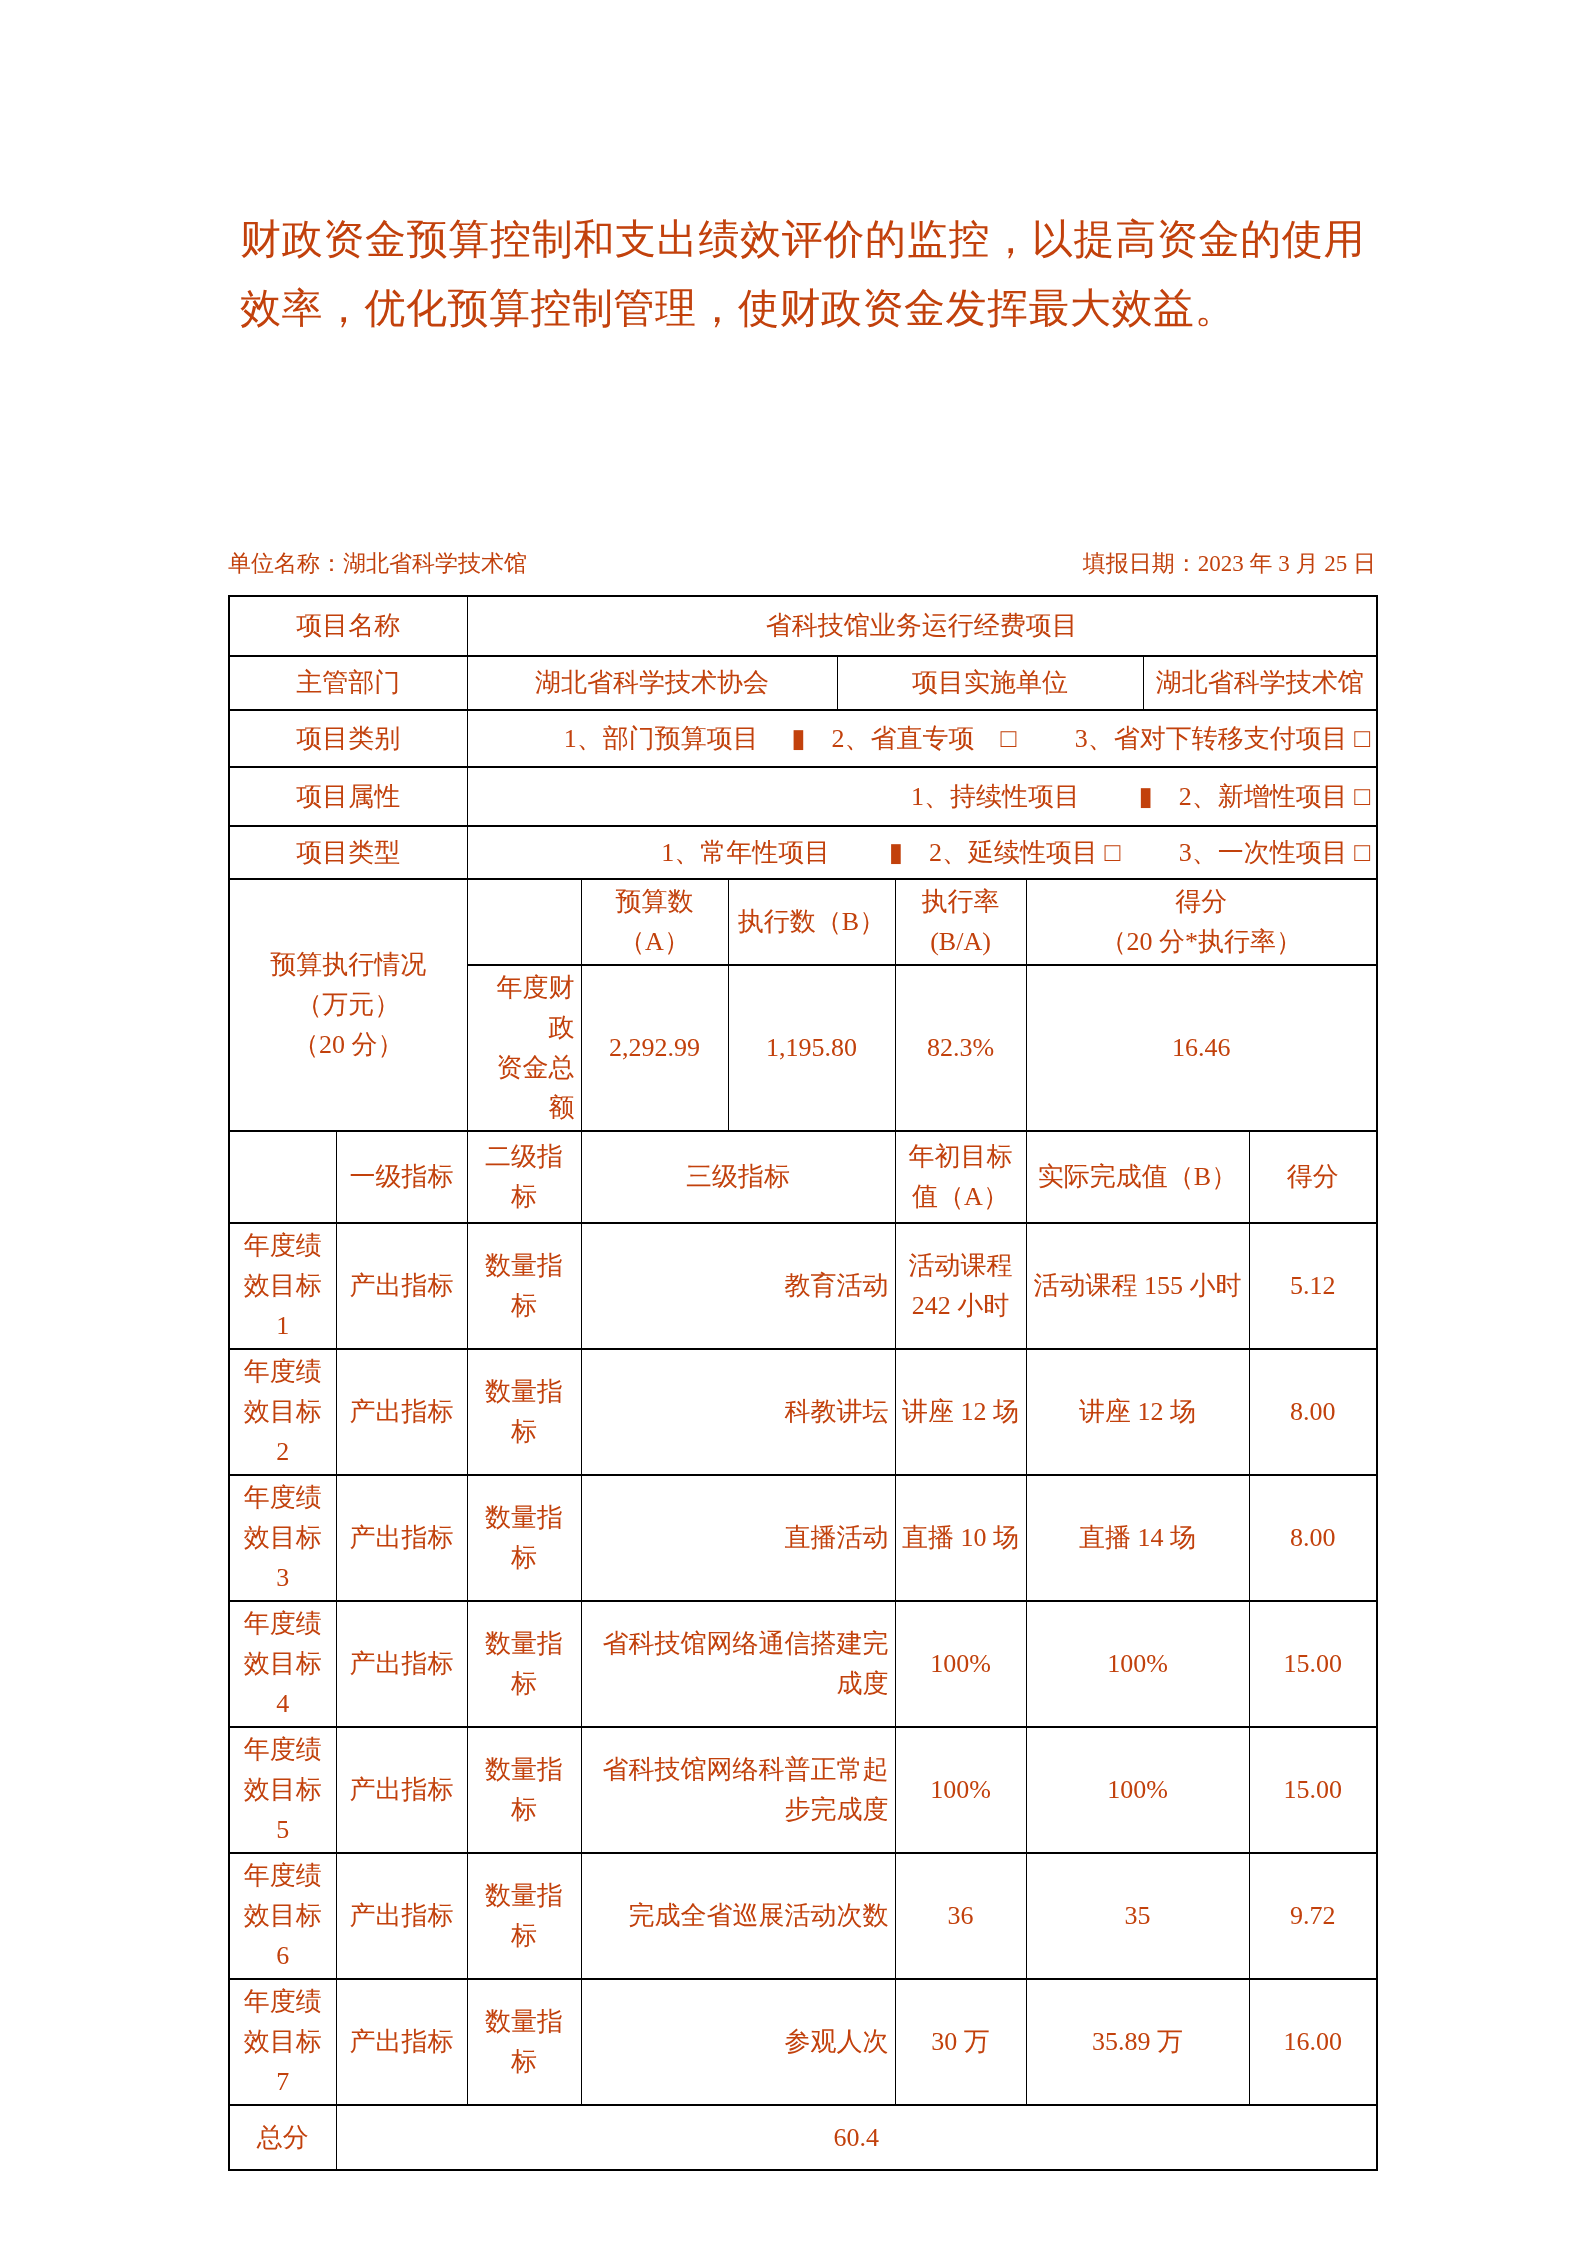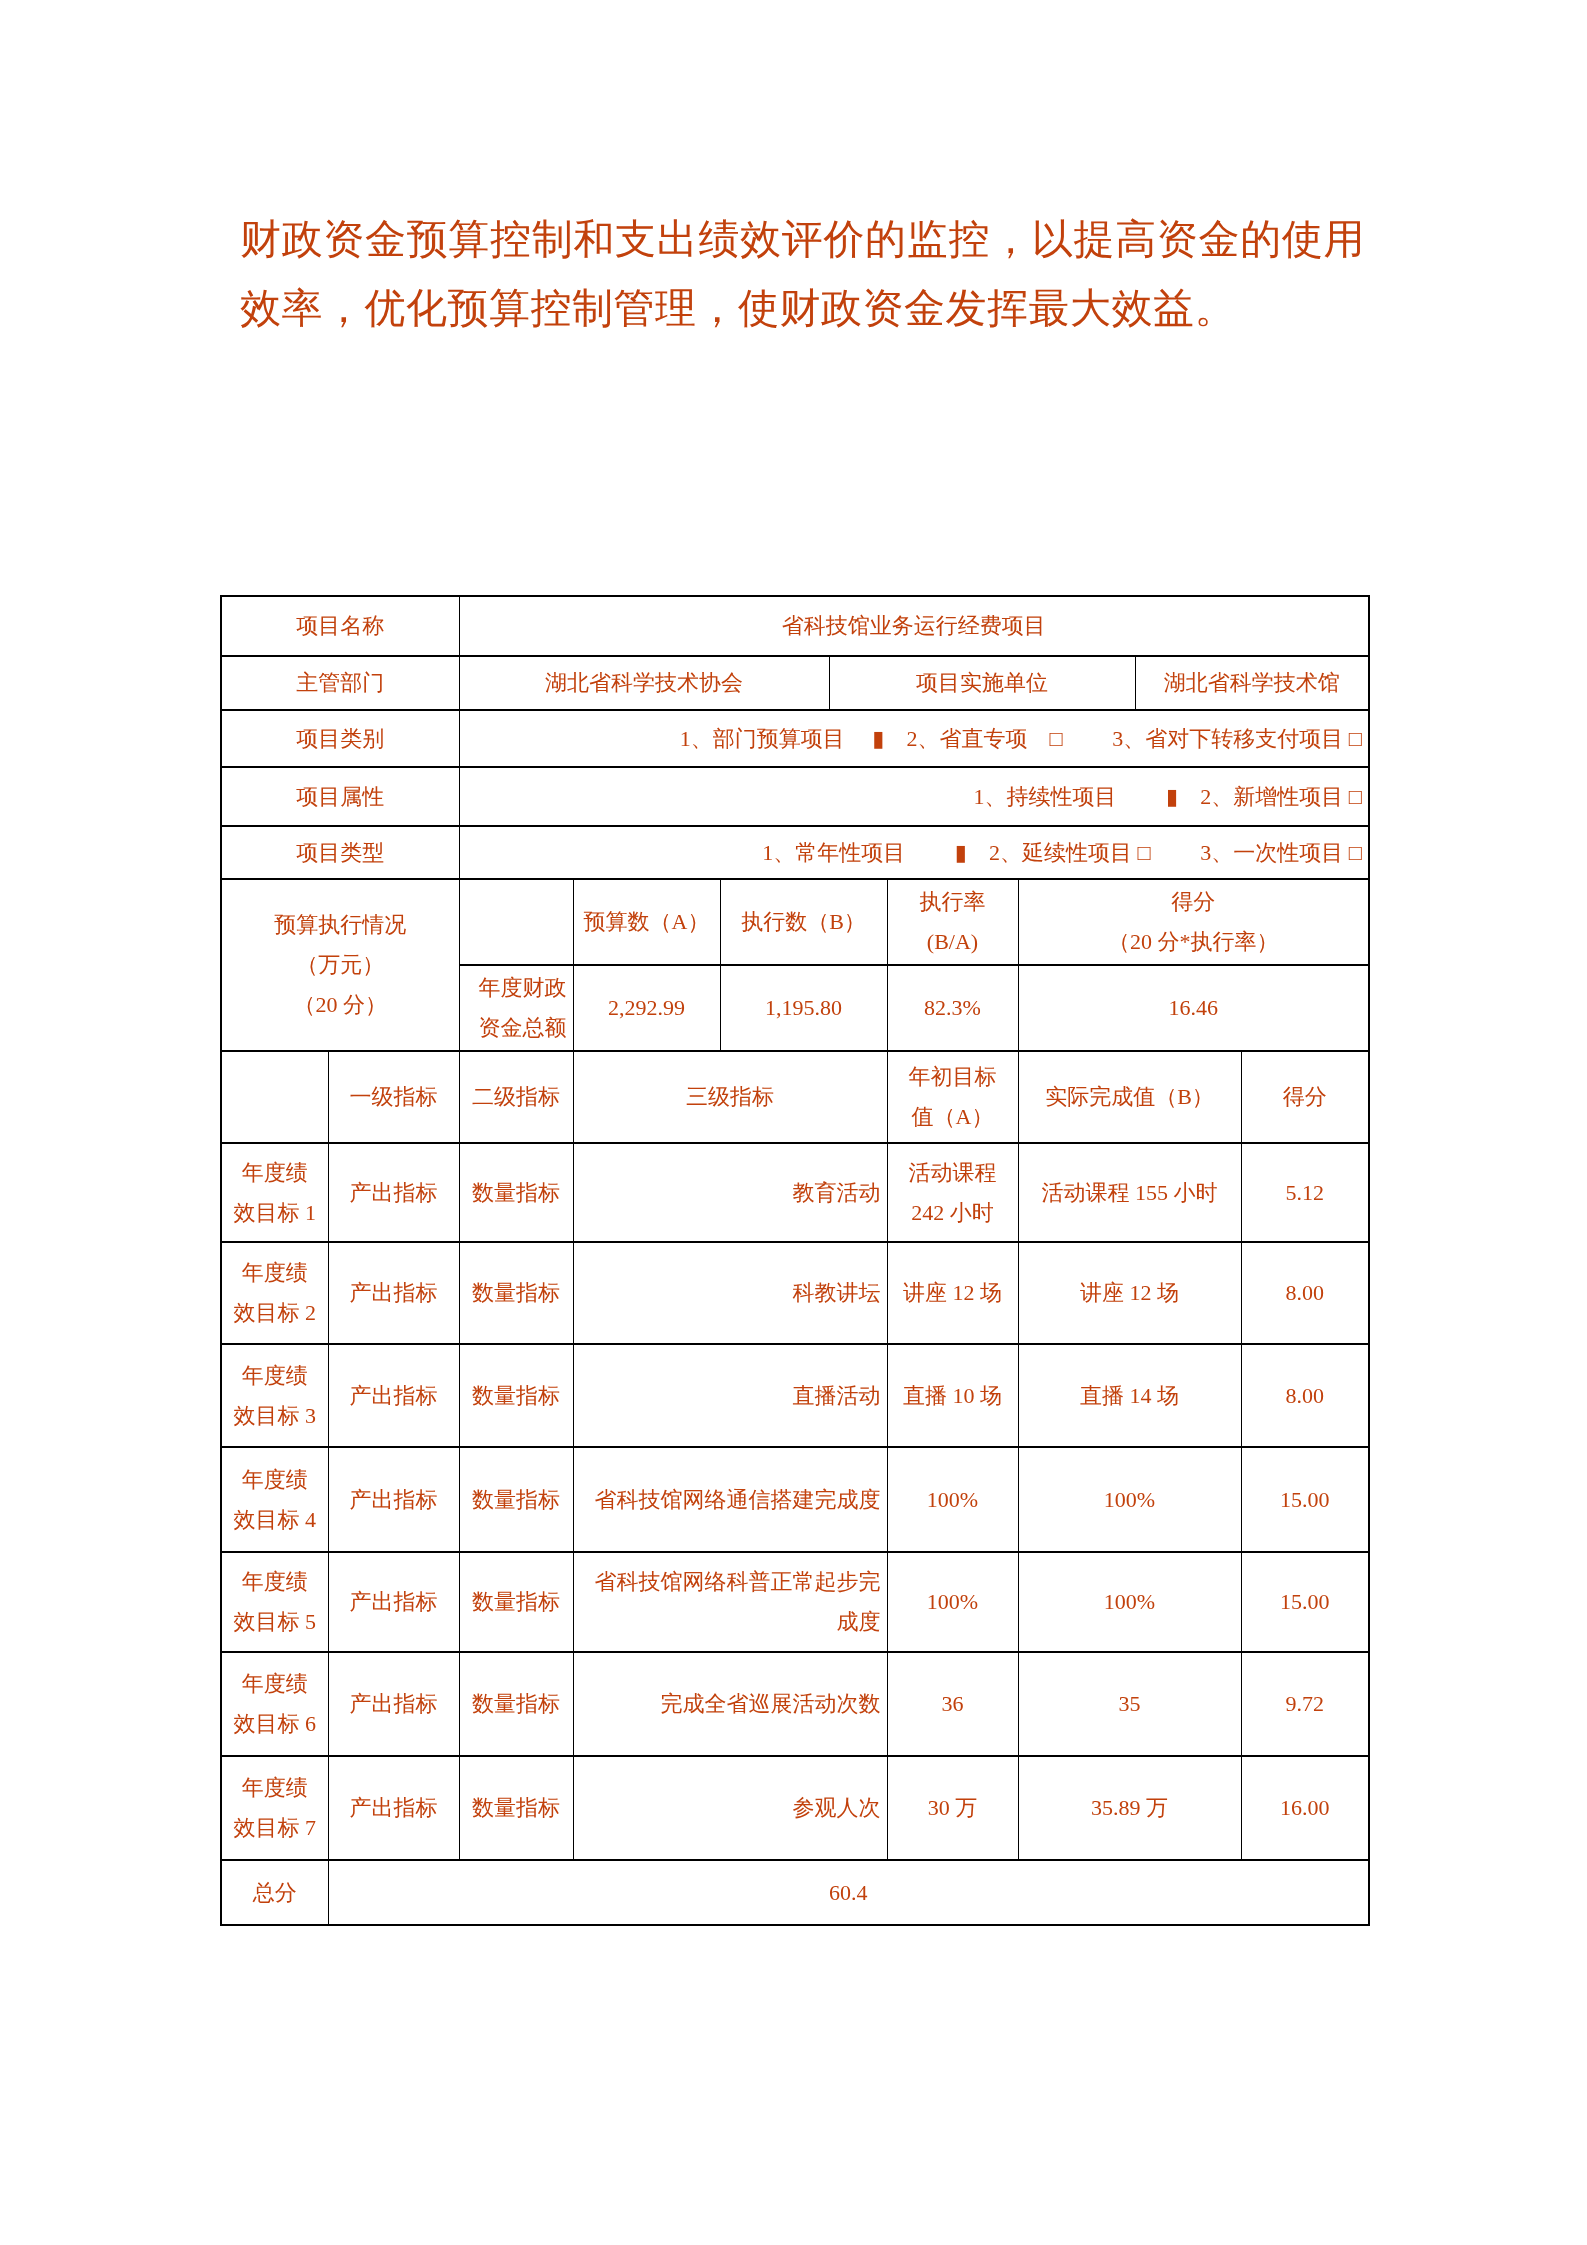--- a/index.html
+++ b/index.html
@@ -22,25 +22,25 @@
     text-align:center;
     font-family:"Liberation Sans","DejaVu Sans",sans-serif;
     font-weight:700; font-size:43px; line-height:52px;
   }
   .meta-row {
     position:absolute; top:549px; left:228px; width:1148px;
     display:flex; justify-content:space-between;
     font-size:23px; line-height:30px;
   }
   .self-eval-table {
-    position:absolute; top:595px; left:220px;
+    position:absolute; top:595px; left:228px;
     border-collapse:collapse; table-layout:fixed;
     width:1148px;
     border:2px solid #000;
-    font-size:22px;
+    font-size:26px;
   }
   .self-eval-table td {
     border:1px solid #000;
     border-top-width:2px; border-bottom-width:2px;
     text-align:center; vertical-align:middle;
     line-height:40px;
     padding:2px 6px;
     white-space:pre-line;
     overflow:hidden;
     word-break:break-all;
@@ -52,20 +52,24 @@
   }
 </style>
 </head>
 <body>
 
 <div class="page">
 
   <div class="intro">财政资金预算控制和支出绩效评价的监控，以提高资金的使用效率，优化预算控制管理，使财政资金发挥最大效益。</div>
 
 
+  <div class="meta-row">
+    <span>单位名称：湖北省科学技术馆</span>
+    <span>填报日期：2023 年 3 月 25 日</span>
+  </div>
 
   <table class="self-eval-table">
     <colgroup>
       <col style="width:107px">
         <col style="width:131px">
         <col style="width:114px">
       <col style="width:147px">
         <col style="width:109px">
         <col style="width:58px">
       <col style="width:131px">

